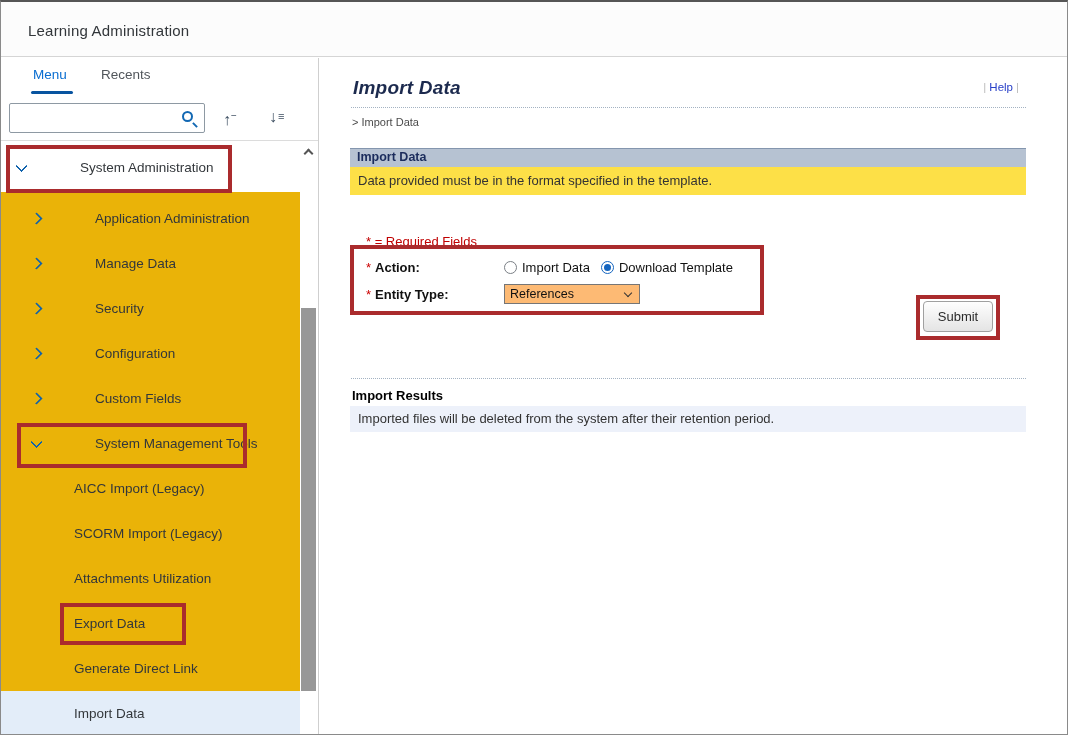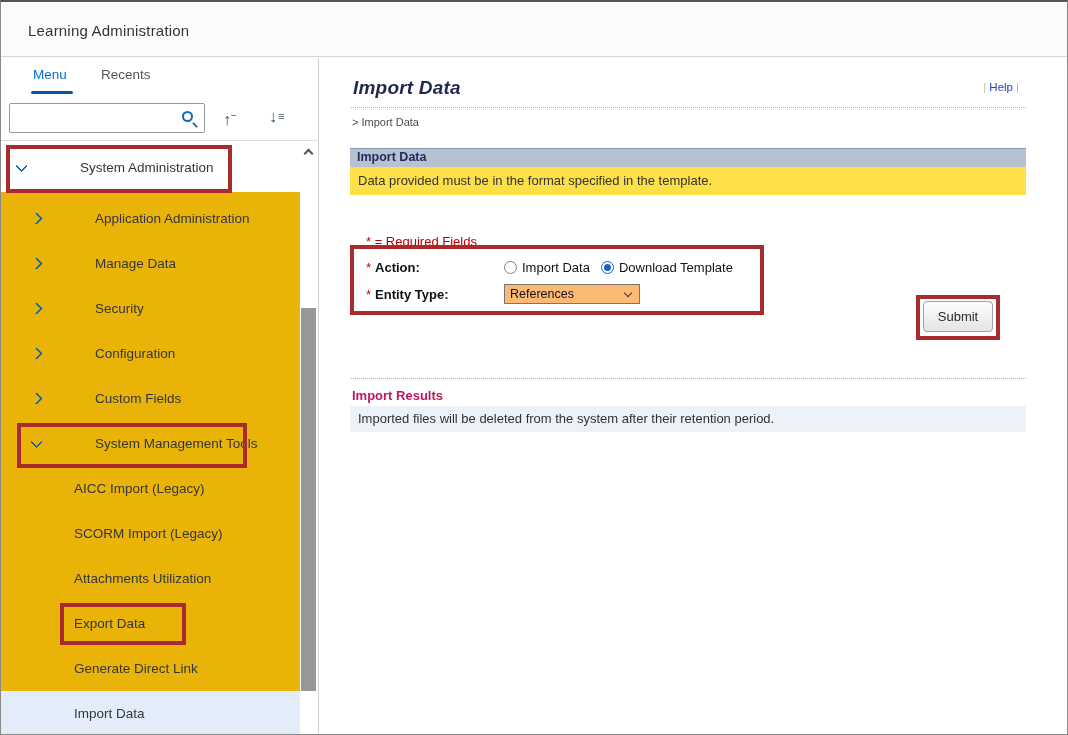--- a/index.html
+++ b/index.html
@@ -113,21 +113,21 @@
     background:#fdba74; font-size:12.5px; color:#111; line-height:18px; padding-left:5px; cursor:pointer; }
   .sel-chev { position:absolute; right:8px; top:5px; width:6px; height:6px;
     border-right:1.5px solid #333; border-bottom:1.5px solid #333; transform:rotate(45deg); }
 
   .submit-wrap { position:absolute; left:596px; top:236px; width:84px; height:45px; }
   .submit-btn { position:absolute; left:7px; top:7px; width:70px; height:31px;
     border:1px solid #a0a0a0; border-radius:4px;
     background:linear-gradient(#fefefe,#e4e4e4);
     font-family:"Liberation Sans",sans-serif; font-size:13px; color:#2b2b2b; cursor:pointer; }
 
-  .results-header { position:absolute; left:32px; top:330px; font-size:13px; font-weight:bold; color:#be185d; }
+  .results-header { position:absolute; left:32px; top:330px; font-size:13px; font-weight:bold; color:#000000; }
 
   
   .anno { position:absolute; border:4px solid #aa2b2d; pointer-events:none; }
   .anno-sysadmin  { left:5px;   top:143px; width:226px; height:48px; }
   .anno-smt       { left:16px;  top:421px; width:230px; height:45px; }
   .anno-export    { left:59px;  top:601px; width:126px; height:42px; }
   .anno-form      { left:349px; top:243px; width:414px; height:70px; }
   .anno-submit    { left:915px; top:293px; width:84px;  height:45px; }
 </style>
 </head>

